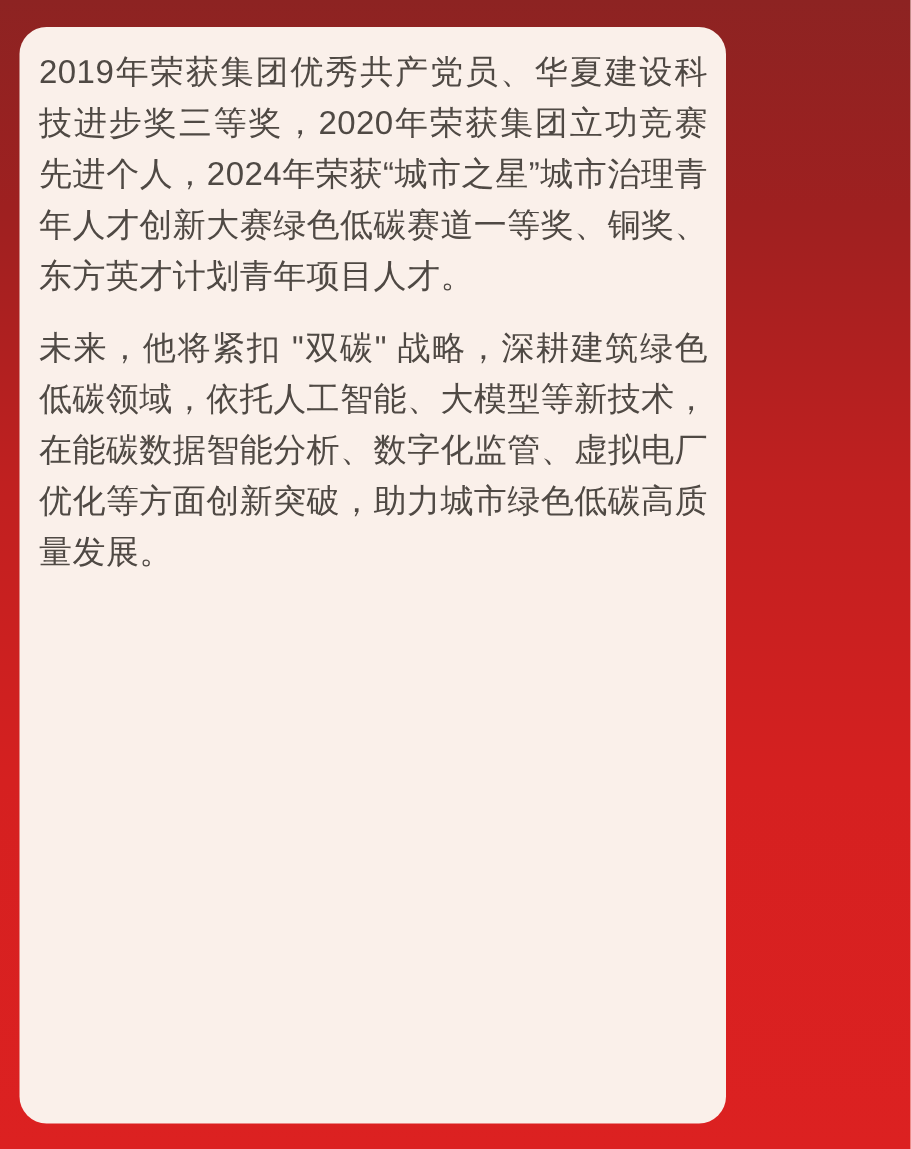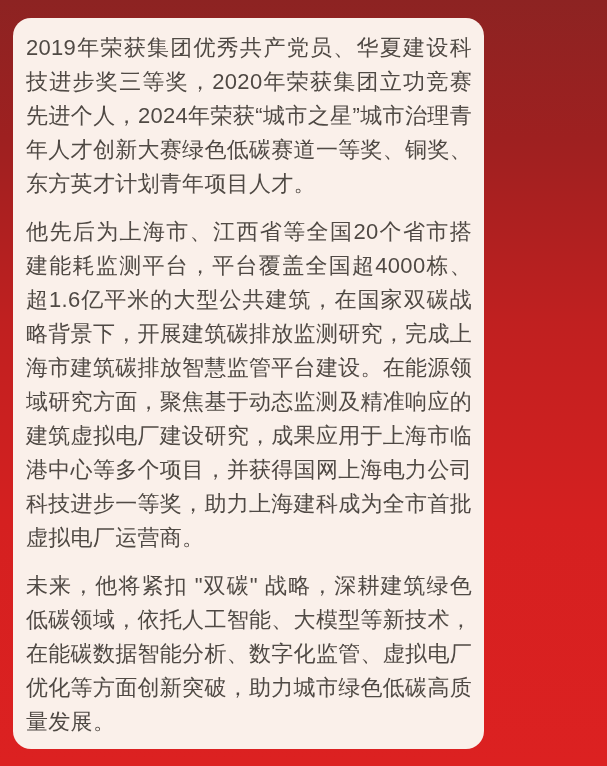--- a/index.html
+++ b/index.html
@@ -48,16 +48,15 @@
   .card p:last-child {
     margin-bottom: 0;
   }
 </style>
 </head>
 <body>
 
 <div class="page">
   <div class="card">
     <p>2019年荣获集团优秀共产党员、华夏建设科技进步奖三等奖，2020年荣获集团立功竞赛先进个人，2024年荣获“城市之星”城市治理青年人才创新大赛绿色低碳赛道一等奖、铜奖、东方英才计划青年项目人才。</p>
-    <p>他先后为上海市、江西省等全国20个省市搭建能耗监测平台，平台覆盖全国超4000栋、超1.6亿平米的大型公共建筑，在国家双碳战略背景下，开展建筑碳排放监测研究，完成上海市建筑碳排放智慧监管平台建设。在能源领域研究方面，聚焦基于动态监测及精准响应的建筑虚拟电厂建设研究，成果应用于上海市临港中心等多个项目，并获得国网上海电力公司科技进步一等奖，助力上海建科成为全市首批虚拟电厂运营商。</p>
     <p>未来，他将紧扣 "双碳" 战略，深耕建筑绿色低碳领域，依托人工智能、大模型等新技术，在能碳数据智能分析、数字化监管、虚拟电厂优化等方面创新突破，助力城市绿色低碳高质量发展。</p>
   </div>
 </div>
 
 </body></html>

